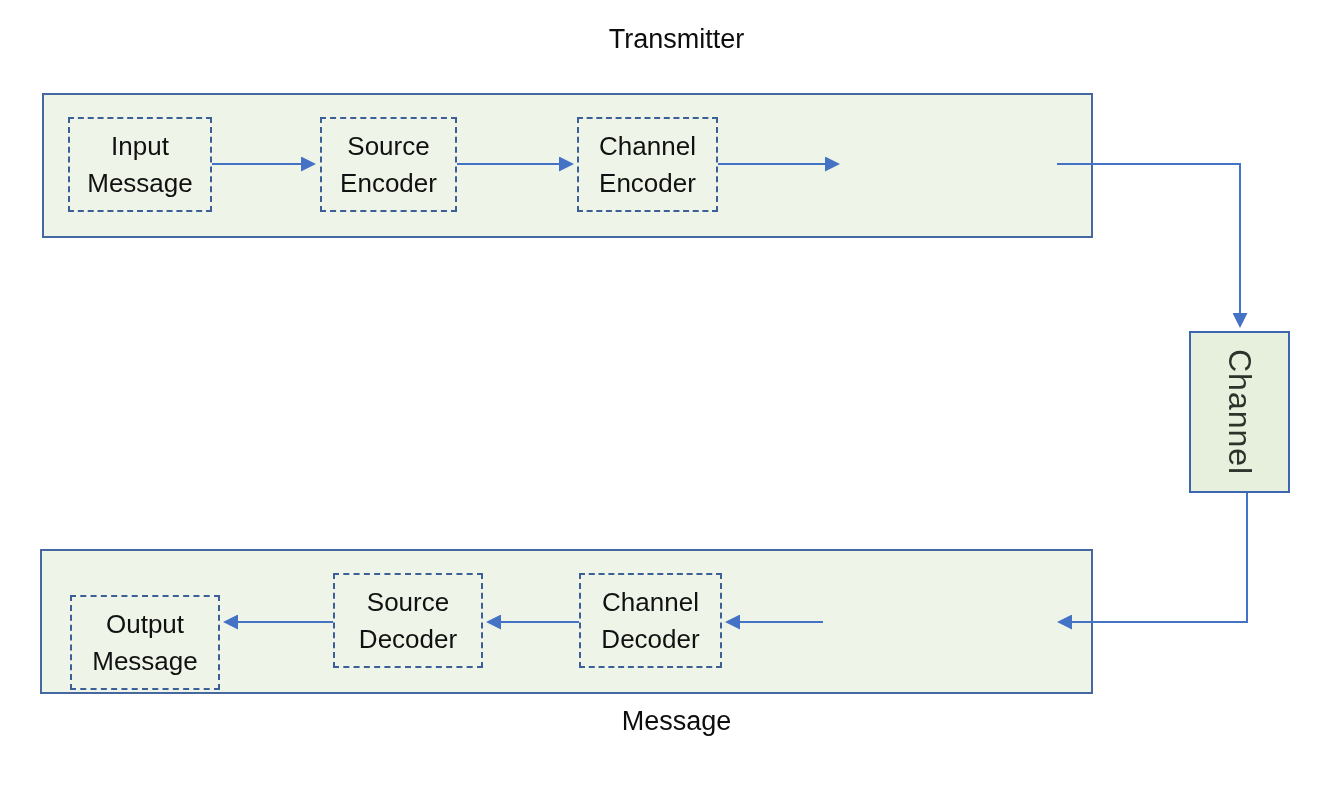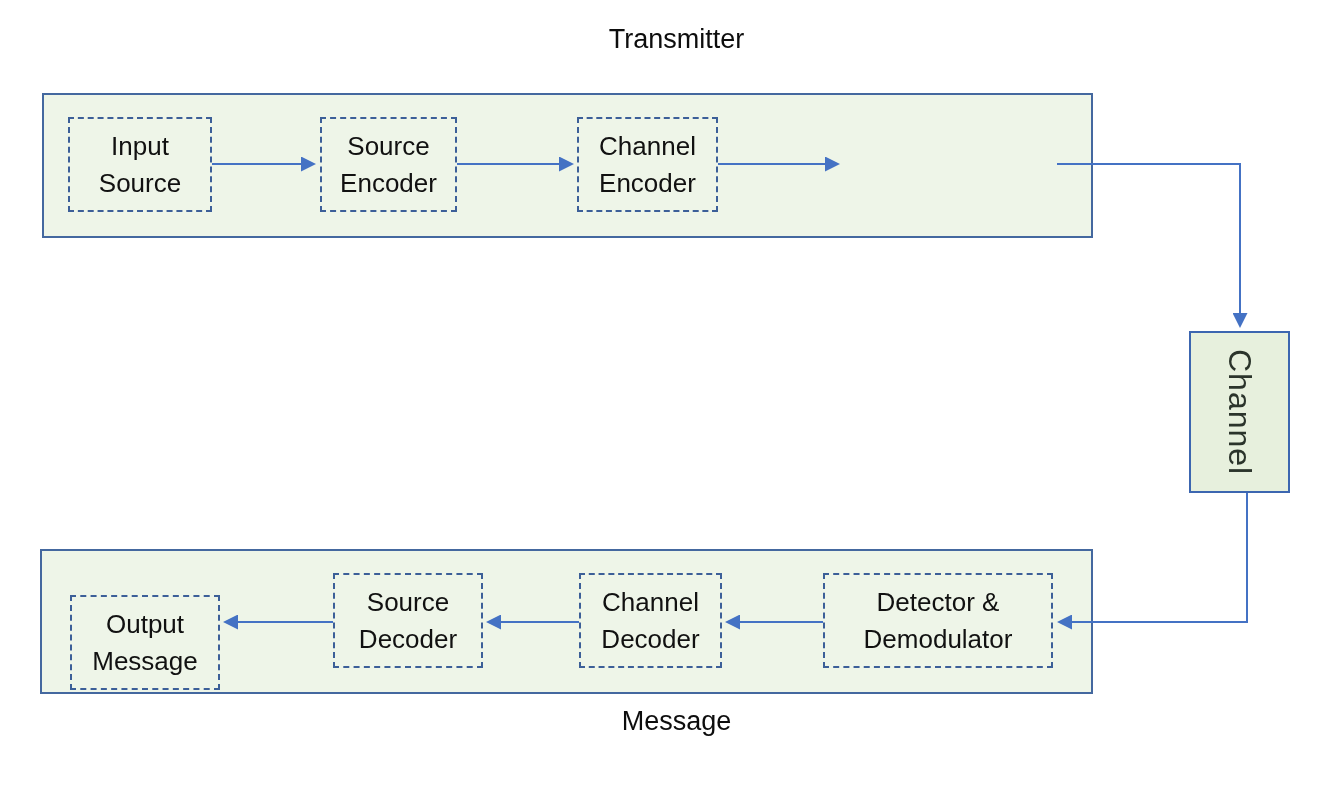--- a/index.html
+++ b/index.html
@@ -82,21 +82,21 @@
 <body>
 
 <div class="canvas">
 
   <div class="section-title" style="top: 24px;">Transmitter</div>
 
   <div class="group-box" style="left: 42px; top: 93px; width: 1051px; height: 145px;"></div>
 
   <div class="node" style="left: 68px; top: 117px; width: 144px; height: 95px;">
     <span class="node-label">Input
-Source</span>
+Message</span>
   </div>
 
   <div class="node" style="left: 320px; top: 117px; width: 137px; height: 95px;">
     <span class="node-label">Source
 Encoder</span>
   </div>
 
   <div class="node" style="left: 577px; top: 117px; width: 141px; height: 95px;">
     <span class="node-label">Channel
 Encoder</span>
@@ -117,24 +117,20 @@
   <div class="node" style="left: 333px; top: 573px; width: 150px; height: 95px;">
     <span class="node-label">Source
 Decoder</span>
   </div>
 
   <div class="node" style="left: 579px; top: 573px; width: 143px; height: 95px;">
     <span class="node-label">Channel
 Decoder</span>
   </div>
 
-  <div class="node" style="left: 823px; top: 573px; width: 230px; height: 95px;">
-    <span class="node-label">Detector &amp;
-Demodulator</span>
-  </div>
 
   <div class="section-title" style="top: 706px;">Message</div>
 
   <svg class="connectors" width="1329" height="788" viewBox="0 0 1329 788">
     <defs>
       <marker id="arrowhead" viewBox="0 0 10 10" refX="8" refY="5" markerWidth="7.5" markerHeight="7.5" orient="auto-start-reverse">
         <path d="M0,0 L10,5 L0,10 z" fill="#4472c4"></path>
       </marker>
     </defs>
     <path class="connector-path" d="M212 164 H313" marker-end="url(#arrowhead)"></path>

